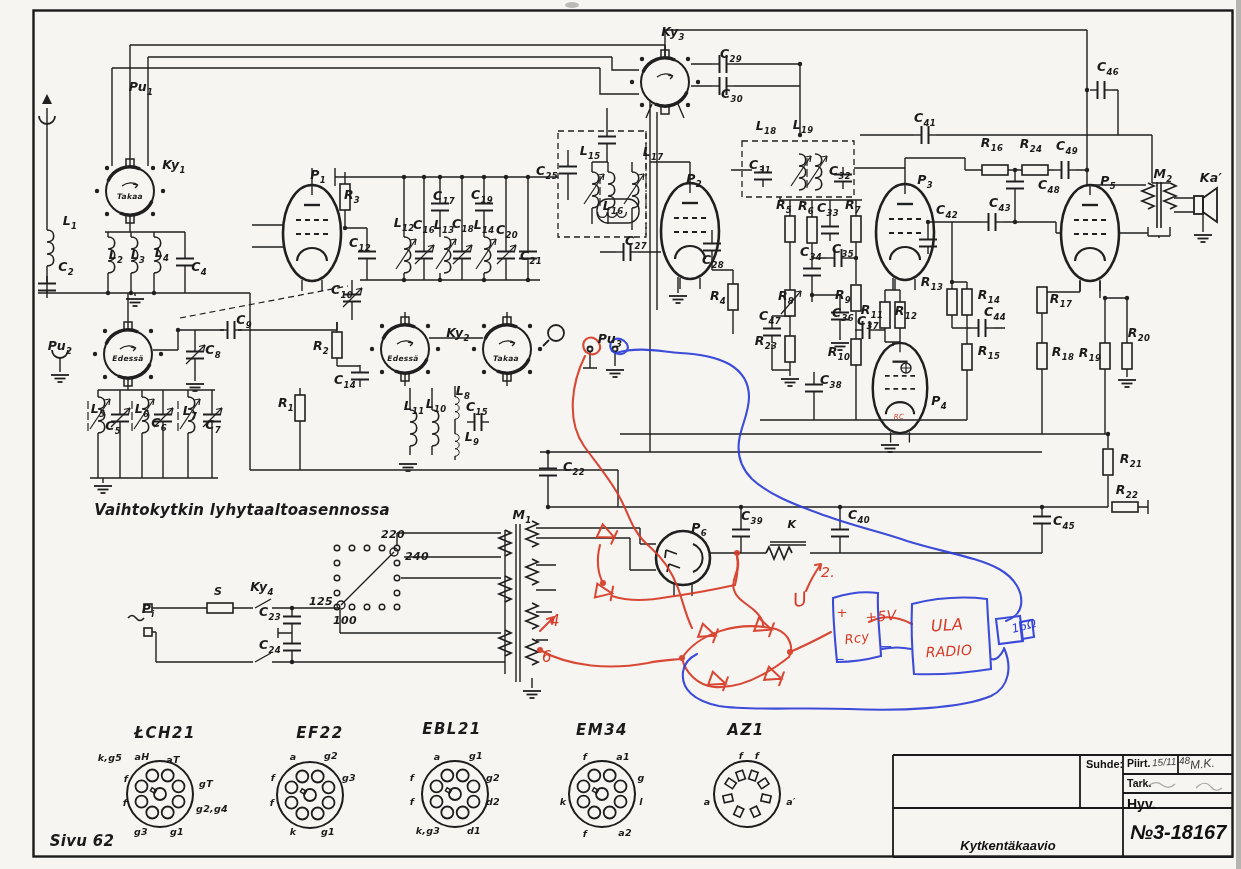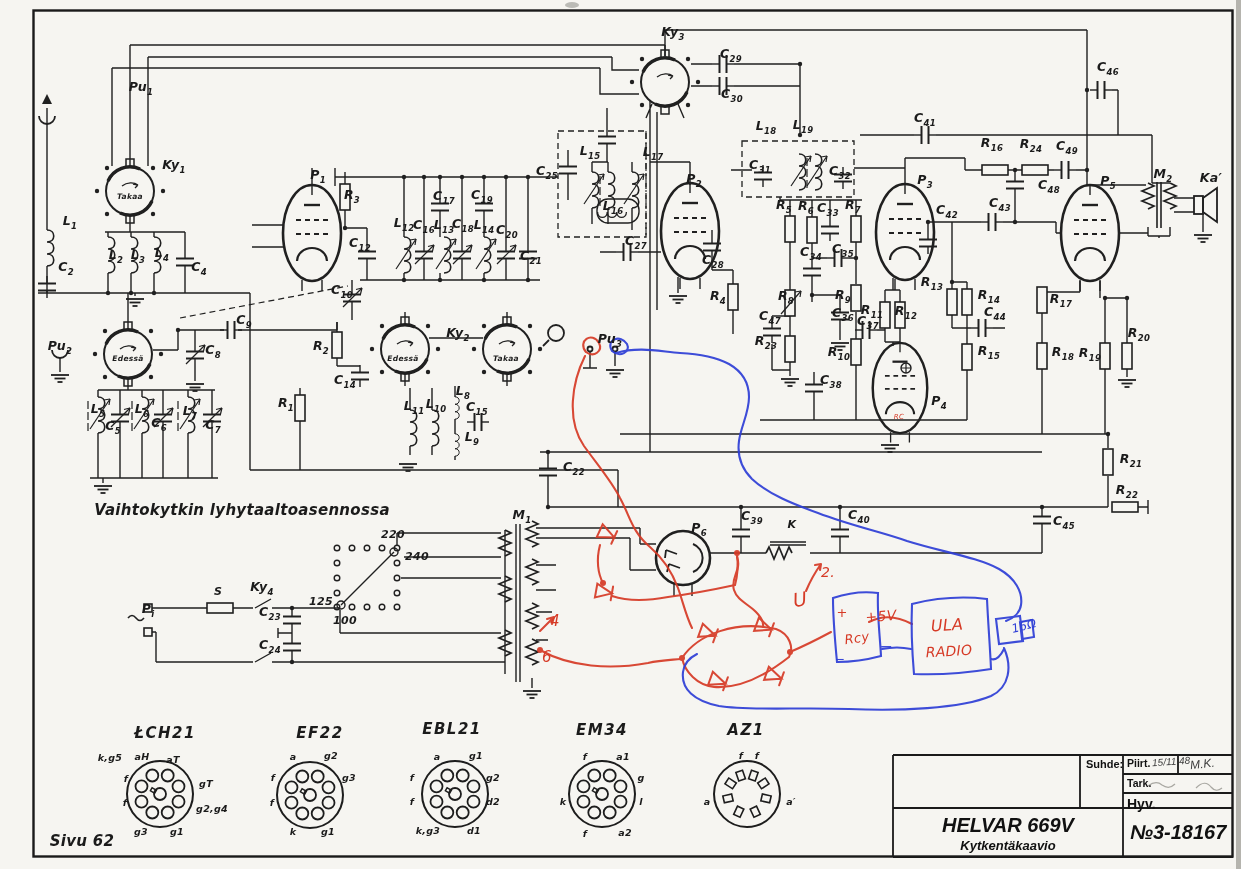--- a/index.html
+++ b/index.html
@@ -677,18 +677,17 @@
       <div class="lbl pin" style="left: 707px; top: 801px;">a</div>
       <div class="lbl pin" style="left: 791px; top: 801px;">a′</div>
     </div>
 
 <div class="tb" style="left:1086px;top:758px;font-size:11px;font-weight:bold">Suhde:</div>
 <div class="tb" style="left:1127px;top:757px;font-size:10.5px;font-weight:bold">Piirt.</div>
 <div class="tb hand" style="left:1152px;top:756px;font-size:10px;transform:rotate(-4deg)">15/11 48</div>
 <div class="tb hand" style="left:1190px;top:757px;font-size:12px;transform:rotate(-6deg)">M.K.</div>
 <div class="tb" style="left:1127px;top:777px;font-size:10.5px;font-weight:bold">Tark.</div>
 <div class="tb" style="left:1127px;top:796px;font-size:14px;font-weight:bold">Hyv.</div>
-<div class="tb" style="left:893px;top:814px;width:230px;text-align:center;font-size:20px;font-weight:bold;font-style:italic">HELVAR 669V</div>
 <div class="tb" style="left:893px;top:838px;width:230px;text-align:center;font-size:13px;font-style:italic;font-weight:bold">Kytkentäkaavio</div>
 <div class="tb" style="left:1130px;top:821px;font-size:20px;font-weight:bold;font-style:italic">№3-18167</div>
 
 <div class="edge" style="left:1236px;top:0;width:5px;height:869px"></div>
 </div>
 
 </body></html>

